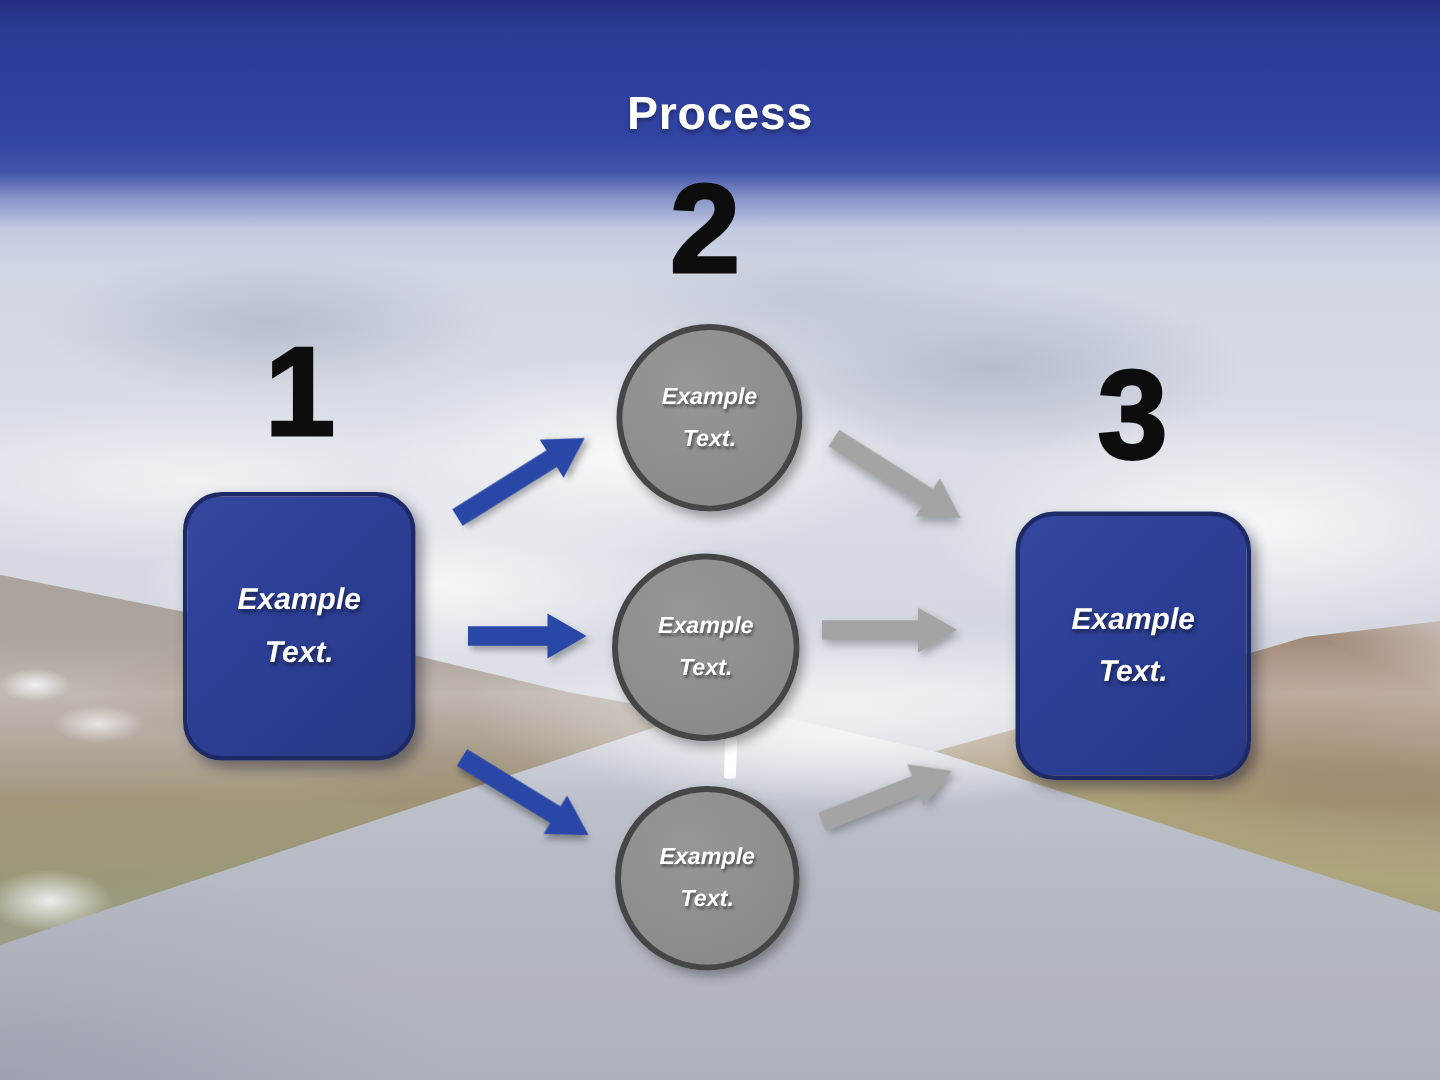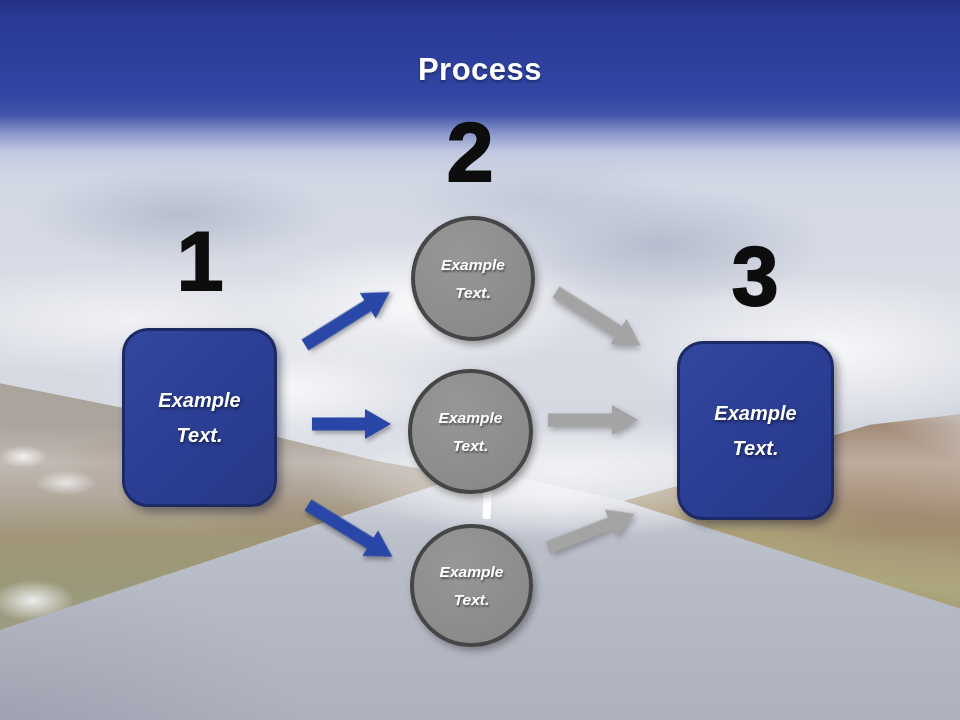--- a/index.html
+++ b/index.html
@@ -69,21 +69,21 @@
   }
   
   .header-band{
     position:absolute;left:0;top:0;width:960px;height:180px;z-index:6;
     background:linear-gradient(180deg,
       #232f80 0px,#2a3a95 18px,#3145a3 95px,#4356ab 115px,
       rgba(103,120,190,.65) 133px, rgba(170,182,224,.32) 152px, rgba(220,226,240,0) 176px);
   }
   .slide-title{
     position:absolute;left:0;top:52px;width:960px;height:42px;z-index:7;
-    display:flex;align-items:flex-start;justify-content:center;
+    display:flex;align-items:flex-end;justify-content:center;
     color:#ffffff;font-size:31px;letter-spacing:.5px;
     text-shadow:0 2px 3px rgba(0,0,0,.35);
   }
   .slide-title .bold{font-weight:bold;}
   .slide-title .rest{font-weight:normal;margin-left:11px;}
 
   
   .step-number{
     position:absolute;width:120px;z-index:10;text-align:center;
     font-size:84px;font-weight:bold;color:#0d0d0d;line-height:1;

